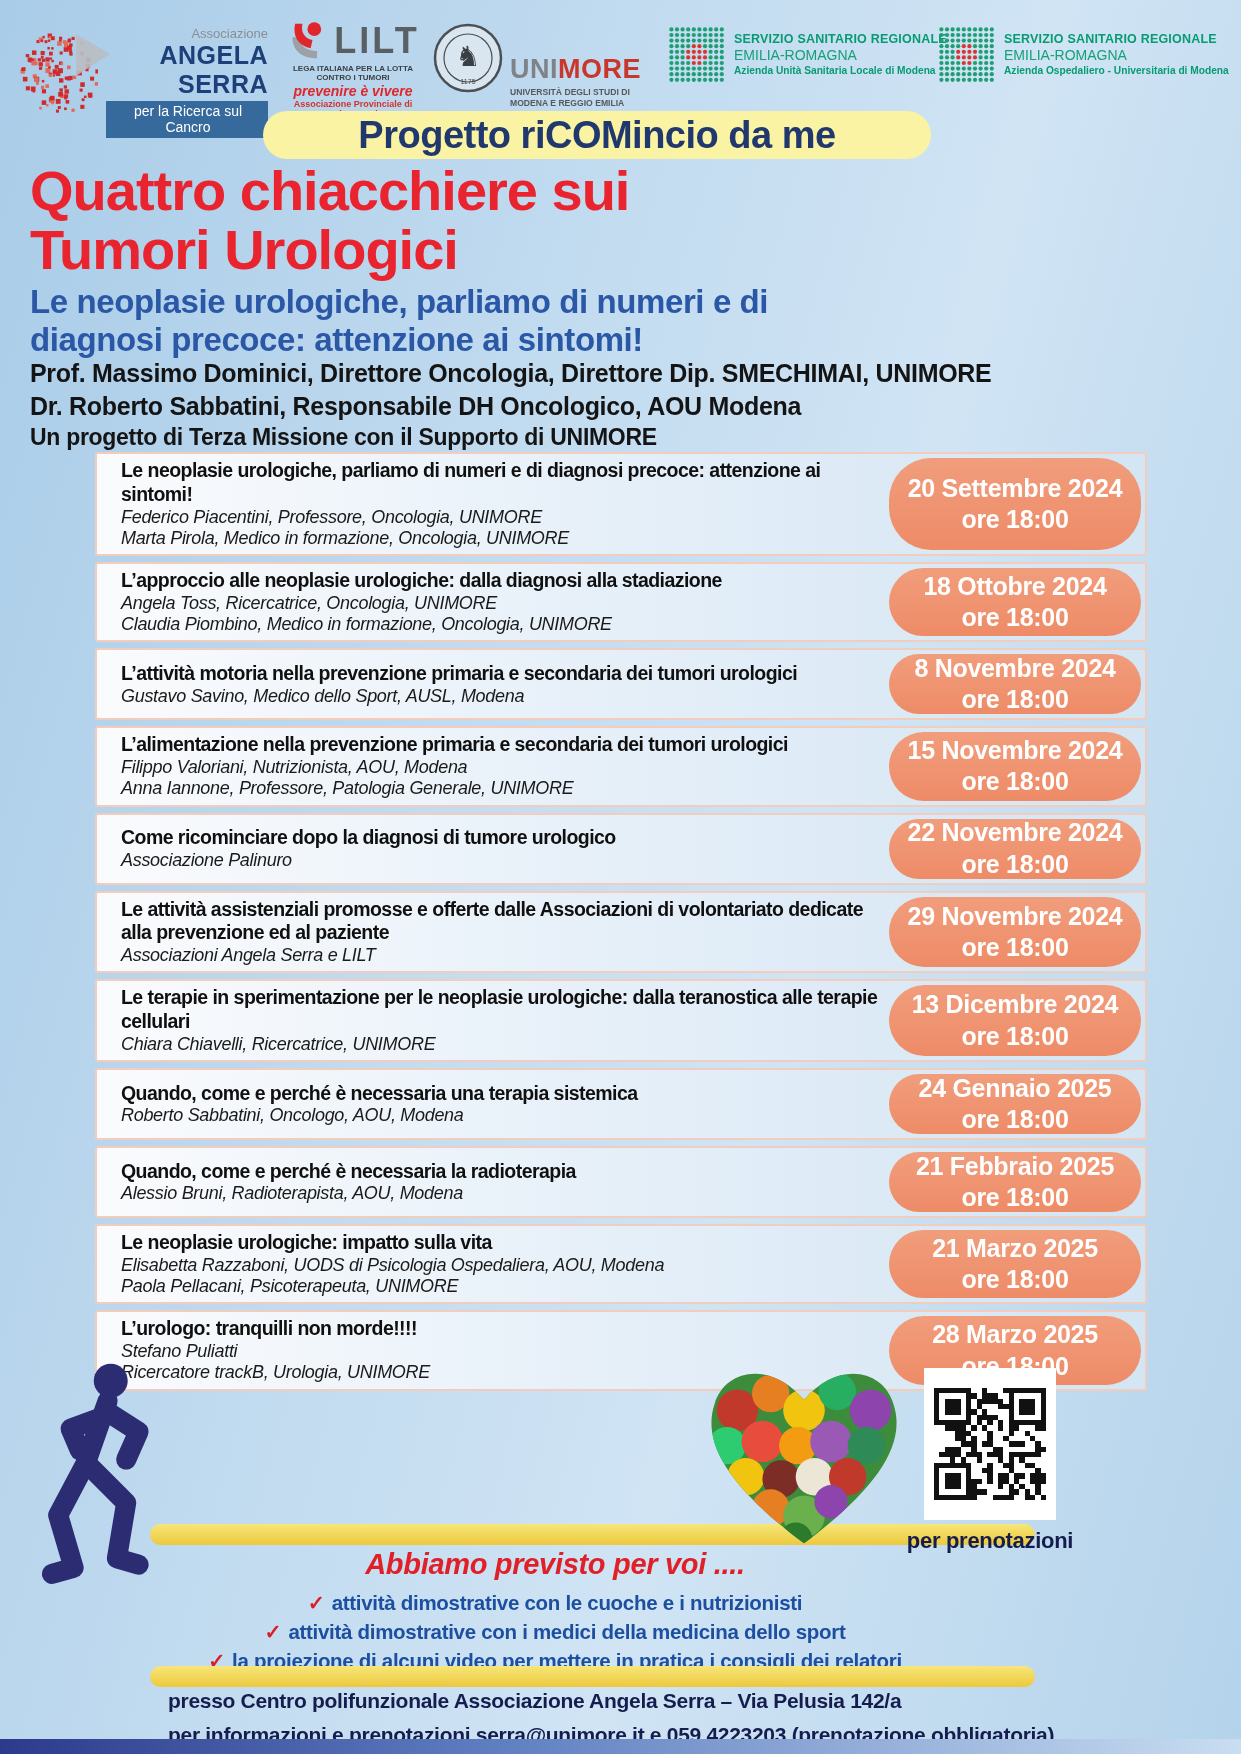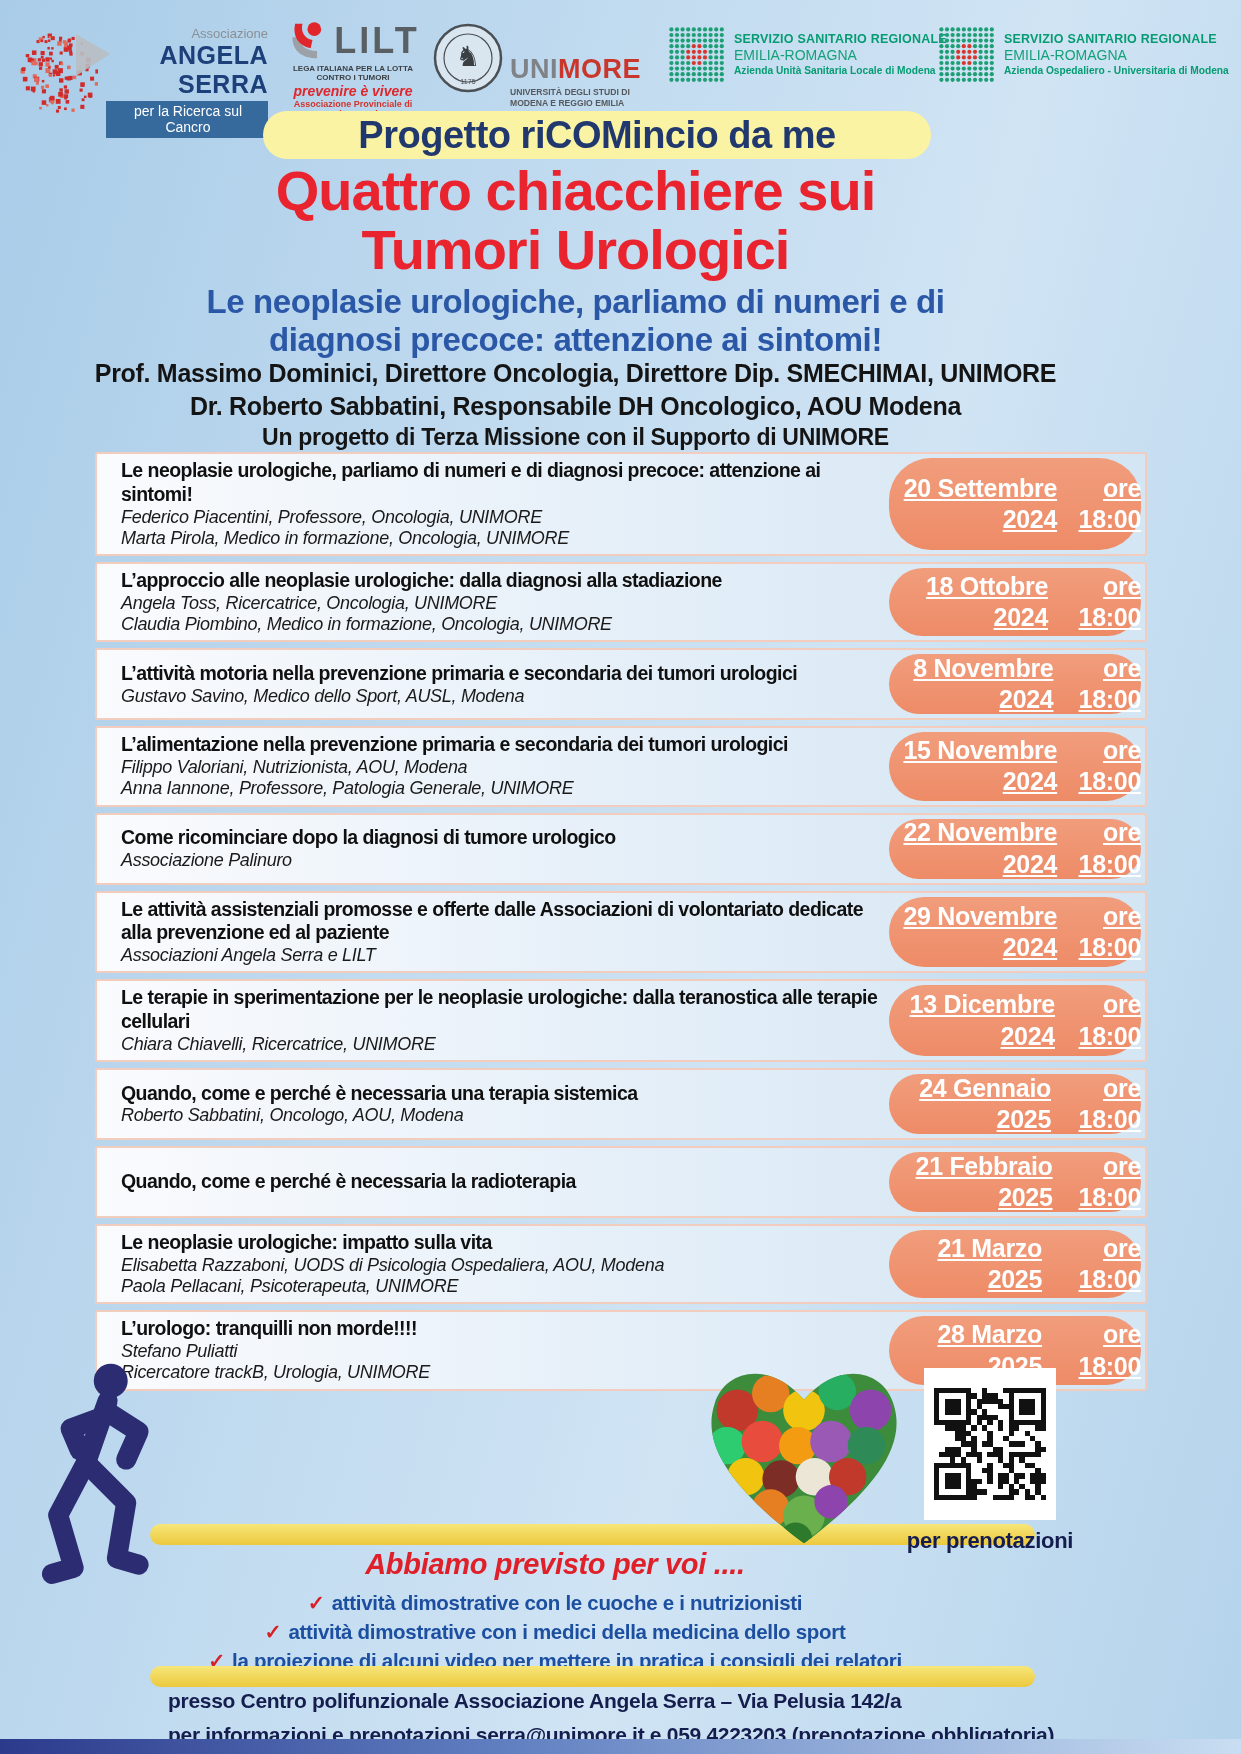--- a/index.html
+++ b/index.html
@@ -31,39 +31,39 @@
   .uni-gray { color:#7f8387; } .uni-red { color:#c9372c; }
   .unimore-name { font-size:27px; font-weight:800; letter-spacing:.5px;margin-top:22px; }
   .unimore-sub { font-size:8.6px; color:#55595d; font-weight:700; line-height:1.25; margin-top:2px; }
   .logo-ssr { display:flex; gap:10px; align-items:center; }
   .logo-ausl { left:668px; top:26px; }
   .logo-aou  { left:938px; top:26px; }
   .ssr-text .l1 { font-size:12.5px; font-weight:800; color:#069b72; letter-spacing:.2px;}
   .ssr-text .l2 { font-size:14px; color:#14a078; margin-top:1px; }
   .ssr-text .l3 { font-size:10.2px; font-weight:800; color:#069b72; margin-top:2px; }
   
-  .center-block { position:absolute; left:30px; right:120px; text-align:center; }
+  .center-block { position:absolute; left:30px; right:120px; text-align:left; }
   .project-banner { position:absolute; left:263px; top:111px; width:668px; height:48px;
     background:#f9f3a3; border-radius:24px; display:flex; align-items:center; justify-content:center; }
   .project-banner span { font-size:38px; font-weight:900; color:#20386e; letter-spacing:-.5px; }
   .main-title { top:161px; font-size:56px; font-weight:900; color:#e9242f; line-height:1.06; letter-spacing:-1px; }
   .sub-title { top:283px; font-size:33px; font-weight:800; color:#2b57a7; line-height:1.15; letter-spacing:-.4px; }
   .organizers { top:357px; font-size:25px; font-weight:800; color:#141414; line-height:1.3; letter-spacing:-.3px;}
   .mission { top:424px; font-size:23px; font-weight:800; color:#141414; letter-spacing:-.3px;}
   
   .sessions { position:absolute; left:95px; top:452px; width:1052px; display:flex; flex-direction:column; gap:6px; }
   .session-row { position:relative; min-height:72px; border:2px solid #f2cdbd; border-radius:3px;
     background:linear-gradient(90deg,#fafbfd 0%,#e3eef8 55%,#d4e5f3 100%);
     padding:5px 262px 5px 24px; display:flex; flex-direction:column; justify-content:center; }
   .session-title { font-size:19.5px; font-weight:800; color:#101010; line-height:1.22; letter-spacing:-.55px; }
   .session-speaker { font-size:18px; font-style:italic; font-weight:500; color:#1a1a1a; line-height:1.18; letter-spacing:-.3px; }
   .date-pill { position:absolute; right:4px; top:4px; bottom:4px; width:252px; border-radius:42px;
     background:linear-gradient(180deg,#f19d7c 0%,#ee8b67 100%);
-    display:flex; align-items:center; justify-content:center;
-    color:#fff; font-size:25px; font-weight:800; line-height:1.25; letter-spacing:-.3px; text-align:right;text-decoration:underline; }
+    display:flex; flex-direction:column; align-items:center; justify-content:center;
+    color:#fff; font-size:25px; font-weight:800; line-height:1.25; letter-spacing:-.3px; text-align:center; }
   
   .runner { position:absolute; left:18px; top:1352px; }
   .ybar { position:absolute; left:150px; width:885px; height:21px; border-radius:11px;
     background:linear-gradient(180deg,#f7e679,#ecc93d); }
   .ybar1 { top:1524px; } .ybar2 { top:1666px; }
   .activities { position:absolute; left:150px; top:1548px; width:810px; text-align:center; }
   .activities-title { font-size:29px; font-weight:800; font-style:italic; color:#e02028; margin-bottom:7px; letter-spacing:-.3px;}
   .activity-item { font-size:20.5px; font-weight:800; color:#1c4fa0; line-height:1.42; letter-spacing:-.3px;}
   .activity-item .check { color:#d91f26; margin-right:7px; font-weight:900; }
   .veg-heart { position:absolute; left:700px; top:1340px; z-index:3; }
@@ -544,20 +544,21 @@
       <div class="session-row">
         <div class="session-title">Quando, come e perché è necessaria una terapia sistemica</div>
         <div class="session-speaker">Roberto Sabbatini, Oncologo, AOU, Modena</div>
         <div class="date-pill">
           <div>24 Gennaio 2025</div>
           <div>ore 18:00</div>
         </div>
       </div>
       <div class="session-row">
         <div class="session-title">Quando, come e perché è necessaria la radioterapia</div>
+        <div class="session-speaker">Alessio Bruni, Radioterapista, AOU, Modena</div>
         <div class="date-pill">
           <div>21 Febbraio 2025</div>
           <div>ore 18:00</div>
         </div>
       </div>
       <div class="session-row">
         <div class="session-title">Le neoplasie urologiche: impatto sulla vita</div>
         <div class="session-speaker">Elisabetta Razzaboni, UODS di Psicologia Ospedaliera, AOU, Modena</div>
         <div class="session-speaker">Paola Pellacani, Psicoterapeuta, UNIMORE</div>
         <div class="date-pill">

